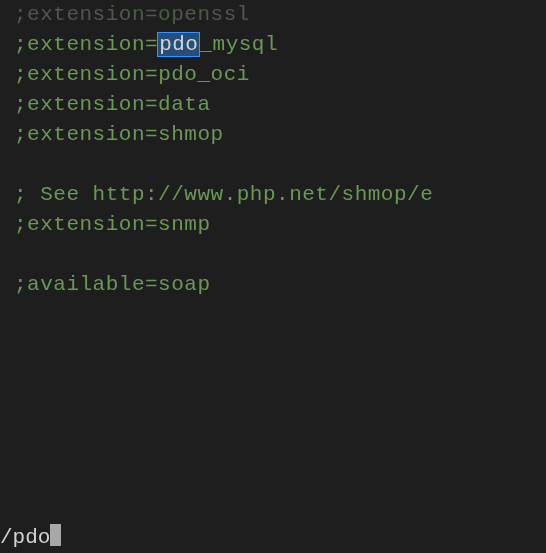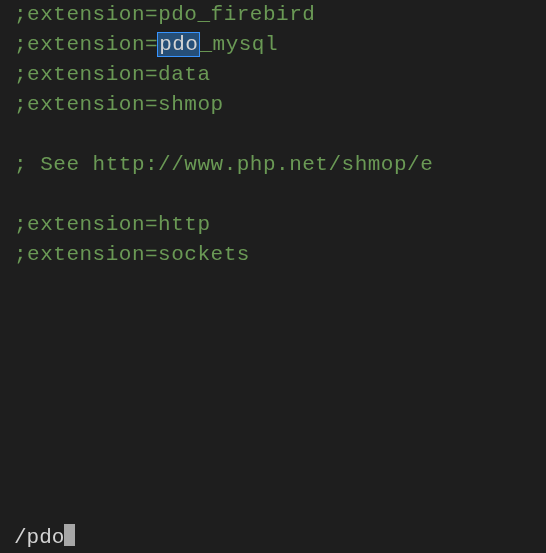--- a/index.html
+++ b/index.html
@@ -35,62 +35,62 @@
     padding: 0 1px;
   }
   .blank {
     height: 30px;
   }
   .search-bar {
     position: absolute;
     left: 0;
     bottom: 0;
     width: 100%;
-    padding-left: 14px;
     box-sizing: border-box;
     color: #d4d4d4;
     background: #1e1e1e;
   }
   .search-text {
     color: #d4d4d4;
   }
   .cursor {
     display: inline-block;
     width: 11px;
     height: 22px;
     background: #a7a7a7;
     vertical-align: -3px;
   }
 </style>
 </head>
 <body>
 
 <div class="editor">
 
+  <div class="line cut"><span>;extension=openssl</span></div>
 
-  <div class="line"><span>;extension=</span><span>pdo</span><span>_firebird</span></div>
 
   <div class="line"><span>;extension=</span><span class="highlight">pdo</span><span>_mysql</span></div>
 
+  <div class="line"><span>;extension=</span><span>pdo</span><span>_oci</span></div>
 
 
 
 
   <div class="line"><span>;extension=data</span></div>
 
   <div class="line"><span>;extension=shmop</span></div>
 
   <div class="blank"></div>
 
 
   <div class="line"><span>; See http://www.php.net/shmop/e</span></div>
 
+  <div class="line"><span>;extension=snmp</span></div>
 
   <div class="blank"></div>
 
-  <div class="line"><span>;extension=http</span></div>
+  <div class="line"><span>;available=soap</span></div>
 
-  <div class="line"><span>;extension=sockets</span></div>
 
 
   <div class="search-bar"><span class="search-text">/</span><span class="search-text">pdo</span><span class="cursor"></span></div>
 
 </div>
 
 </body></html>

